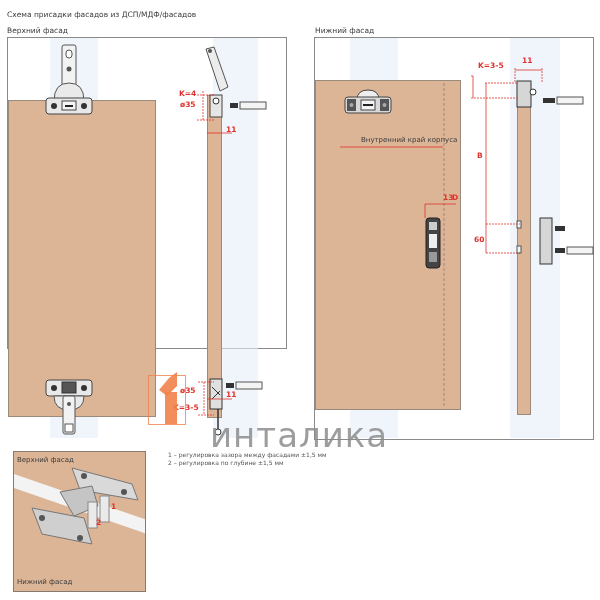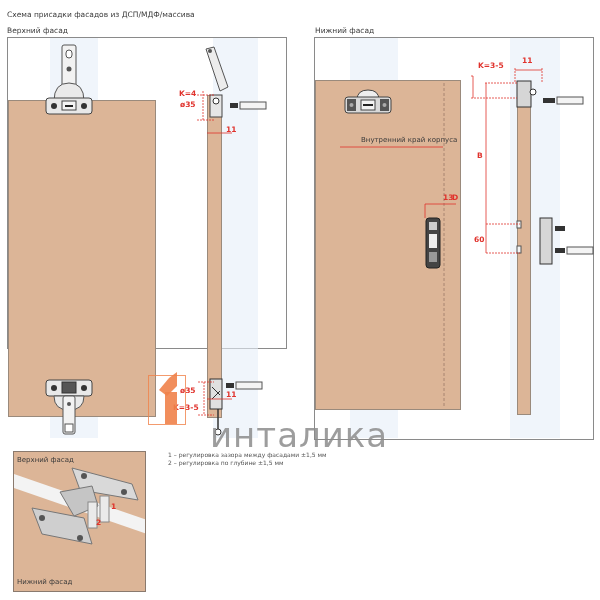--- a/index.html
+++ b/index.html
@@ -12,21 +12,21 @@
   .stripe { position: absolute; background: #e6eff8; }
   .wood { background: #dcb597; border: 1px solid #9a8a7c; }
   .dim { color: #e0322c; font-family: "DejaVu Sans", sans-serif; font-weight: bold; font-size: 7.5px; white-space: nowrap; }
   .note { font-size: 6px; color: #555; white-space: nowrap; line-height: 8px; }
   .logo-text { font-family: "DejaVu Sans", sans-serif; font-size: 34px; color: #8d8d8d; letter-spacing: 1px; opacity: 0.85; white-space: nowrap; }
   svg { position: absolute; overflow: visible; }
 </style>
 </head>
 <body>
 
-<div class="abs title">Схема присадки фасадов из ДСП/МДФ/массива</div>
+<div class="abs title">Схема присадки фасадов из ДСП/МДФ/фасадов</div>
 
 <div class="abs section-label" style="left:7px; top:26px;">Верхний фасад</div>
 <div class="abs panel" style="left:7px; top:37px; width:280px; height:312px;">
 
   <div class="stripe" style="left:42px; top:0; width:48px; height:400px; opacity:.6;"></div>
   <div class="stripe" style="left:205px; top:0; width:45px; height:400px; opacity:.6;"></div>
 
   <div class="abs wood" style="left:0px; top:62px; width:148px; height:317px;"></div>
 
   <svg style="left:36px; top:5px;" width="50" height="80">

